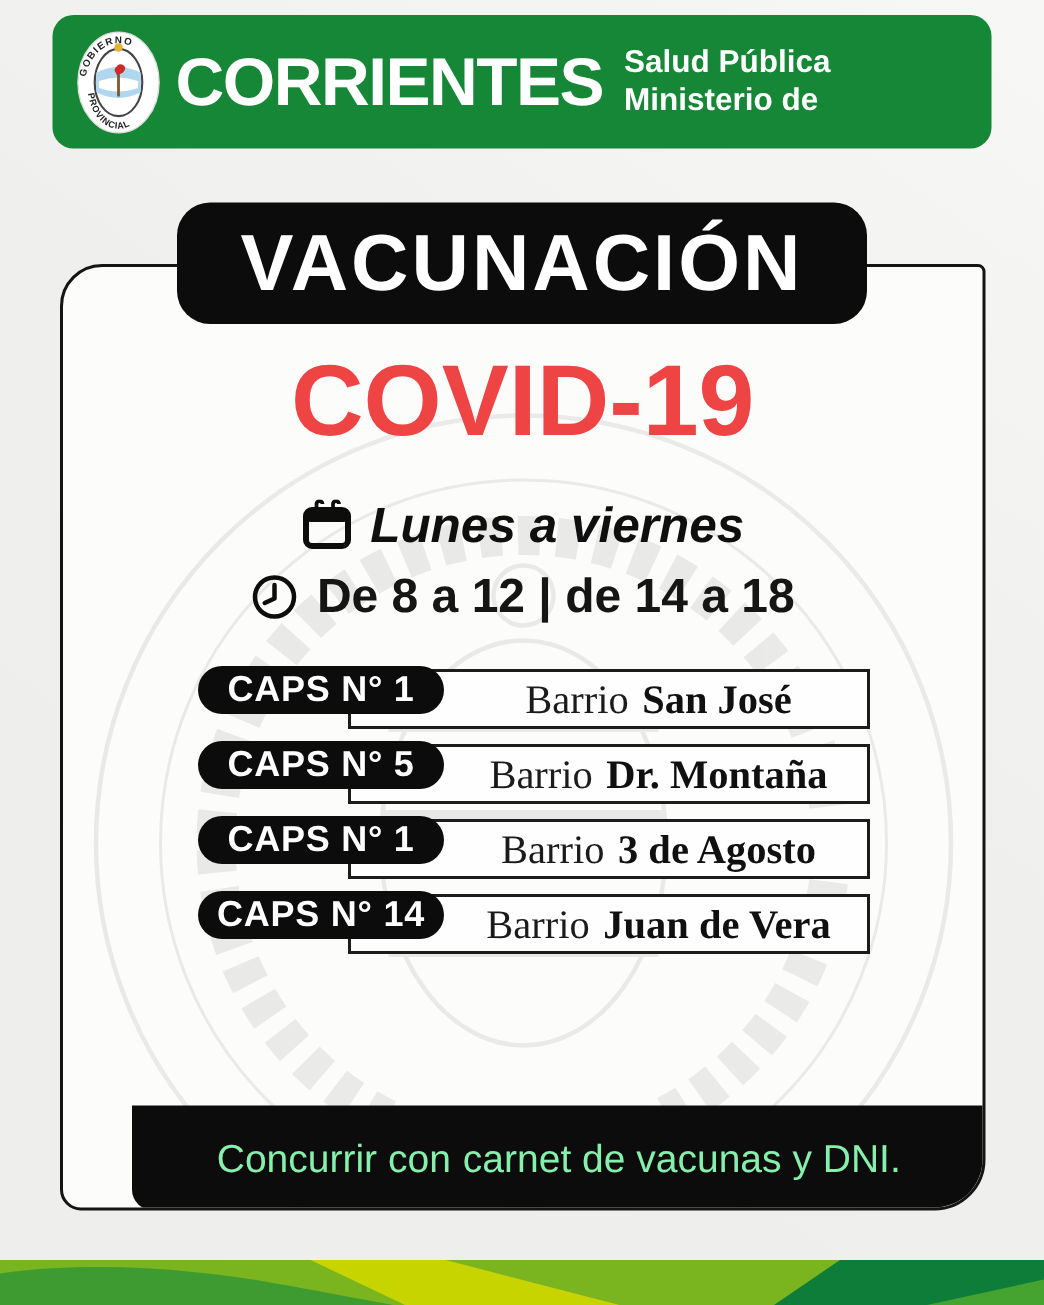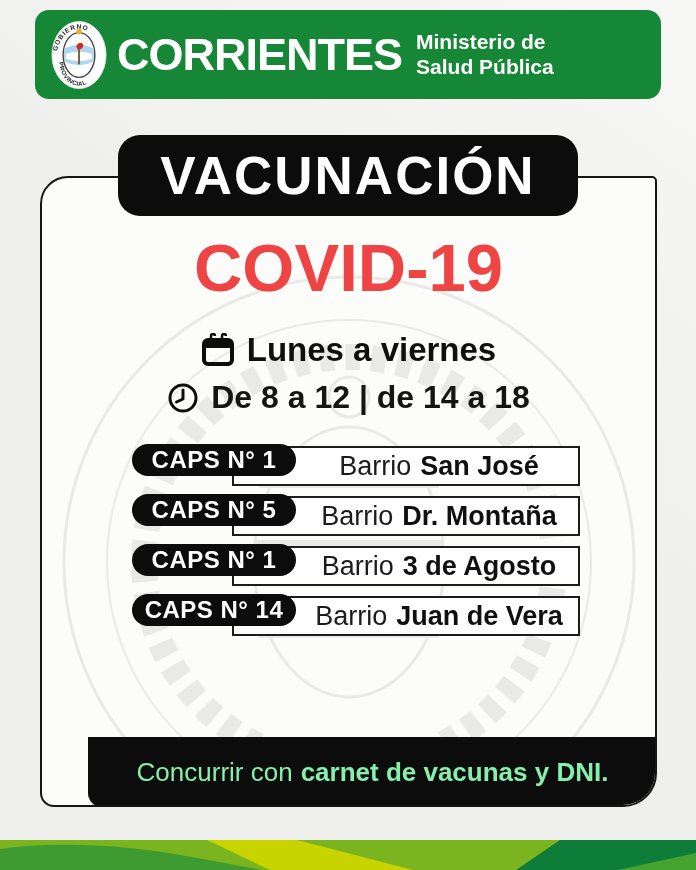--- a/index.html
+++ b/index.html
@@ -28,44 +28,44 @@
     background:#fcfcfb;border:2px solid #141414;border-radius:28px 5px 34px 14px;overflow:hidden;z-index:1;
   }
   .watermark{position:absolute;left:50%;top:84px;transform:translateX(-50%);opacity:0.08;z-index:0;}
   .covid{position:relative;z-index:1;margin-top:56px;text-align:center;font-size:67px;font-weight:800;color:#ef4444;line-height:1;letter-spacing:0;}
   .badge{
     position:relative;z-index:1;margin:17px auto 0;width:fit-content;background:#0c0c0c;color:#fff;
     border-radius:26px;font-size:33px;font-weight:800;padding:7px 28px;white-space:nowrap;
   }
   .sched{position:relative;z-index:1;margin-top:30px;display:flex;flex-direction:column;align-items:center;gap:10px;}
   .sched-line{display:flex;align-items:center;gap:12px;}
-  .days{font-size:33px;font-weight:800;color:#0f0f0f;white-space:nowrap;}
+  .days{font-size:33px;font-weight:800;color:#0f0f0f;white-space:nowrap;font-style:italic;}
   .hours{font-size:32px;font-weight:600;color:#151515;white-space:nowrap;}
   
   .rows{position:relative;z-index:2;margin:28px 0 0 90px;width:448px;display:flex;flex-direction:column;gap:6px;}
   .row{position:relative;height:44px;}
   .row-box{
     position:absolute;left:100px;right:0;top:2px;height:40px;box-sizing:border-box;
     border:2px solid #1c1c1c;background:#fefefe;display:flex;align-items:center;justify-content:center;
-    padding-left:66px;gap:9px;white-space:nowrap;
+    padding-left:66px;gap:9px;white-space:nowrap;font-family:Liberation Serif, serif;
   }
   .caps-pill{
     position:absolute;left:0;top:0;width:164px;height:32px;background:#0c0c0c;border-radius:22px;
     display:flex;align-items:center;justify-content:center;color:#fff;font-size:24px;font-weight:800;
     letter-spacing:.5px;z-index:1;white-space:nowrap;
   }
   .b-label{font-size:27px;color:#1b1b1b;}
   .b-name{font-size:27px;font-weight:800;color:#101010;}
   
   .card-footer{
     position:absolute;left:-2px;right:-2px;bottom:-2px;height:70px;background:#0c0c0c;
     border-radius:0 0 34px 14px;display:flex;align-items:center;justify-content:center;z-index:3;
     color:#86efac;font-size:26px;white-space:nowrap;margin-left:48px;
   }
-  .cf-bold{font-weight:700;margin-left:8px;}
+  .cf-bold{font-weight:400;margin-left:8px;}
   
   .green-band{position:absolute;left:0;bottom:0;width:696px;height:30px;z-index:2;}
 </style>
 </head>
 <body>
 
 <div class="page">
 
   <div class="header">
     <svg class="logo" viewBox="0 0 60 74">
@@ -80,22 +80,22 @@
       <path id="arcBottom" d="M 8,40 A 22,30 0 0 0 52,40" fill="none"></path>
       <text font-size="7" font-weight="bold" fill="#222222" letter-spacing="1">
         <textPath href="#arcTop" startOffset="8%">GOBIERNO</textPath>
       </text>
       <text font-size="6.5" font-weight="bold" fill="#222222" letter-spacing="0.5">
         <textPath href="#arcBottom" startOffset="6%">PROVINCIAL</textPath>
       </text>
     </svg>
     <div class="brand">CORRIENTES</div>
     <div class="ministry">
+      <div>Salud Pública</div>
       <div>Ministerio de</div>
-      <div>Salud Pública</div>
     </div>
   </div>
 
   <div class="vac-banner">
     <span>VACUNACIÓN</span>
   </div>
 
   <div class="card">
 
     <svg class="watermark" width="600" height="620" viewBox="-300 -300 600 620">

